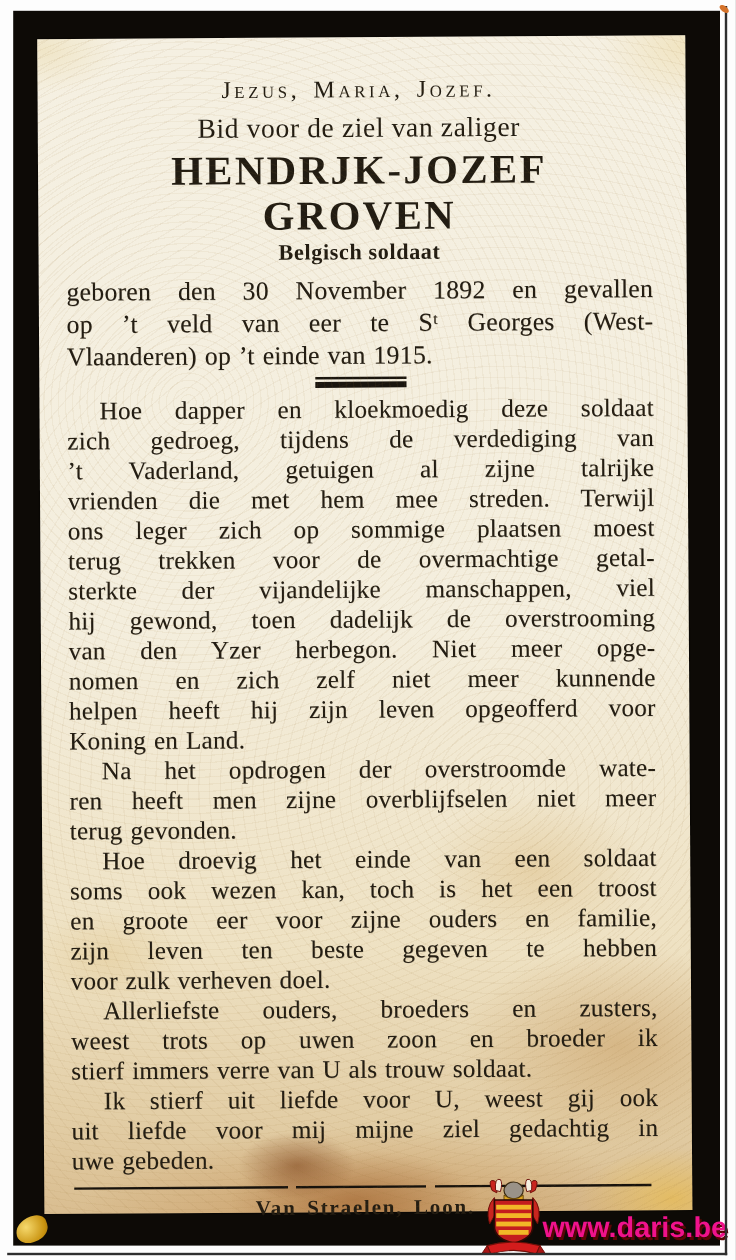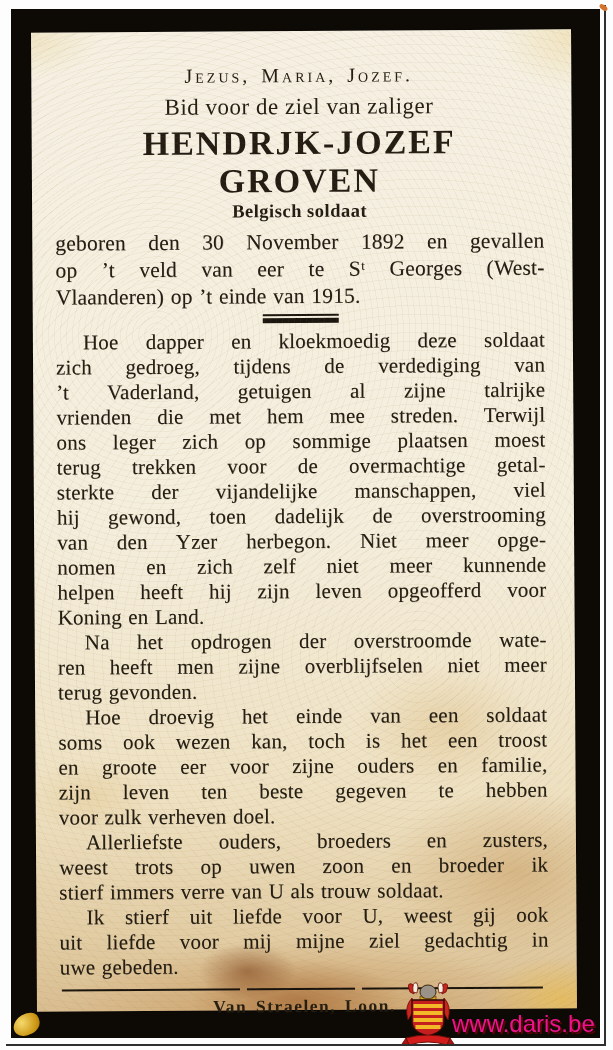--- a/index.html
+++ b/index.html
@@ -52,21 +52,21 @@
       background:linear-gradient(90deg,#17120c 0 37%,rgba(0,0,0,0) 37% 38.5%,
                  #17120c 38.5% 61%,rgba(0,0,0,0) 61% 62.5%,#17120c 62.5% 100%);}
   .footer{margin-top:6px;text-align:center;font-weight:bold;font-size:17.5px;
           letter-spacing:1.5px;word-spacing:3px;color:#241d12;}
   
   .blob{position:absolute;left:13px;top:1014px;width:27px;height:21px;
         border-radius:62% 38% 55% 45%;transform:rotate(-18deg);
         background:radial-gradient(circle at 35% 35%,#f6d96d,#c8920f 70%,#8a5e08);}
   
   .watermark{position:absolute;left:452px;top:1010px;font-family:"Liberation Sans","DejaVu Sans",sans-serif;
-        font-weight:normal;font-size:24px;letter-spacing:0;color:#f0128c;
+        font-weight:bold;font-size:24px;letter-spacing:0;color:#f0128c;
         text-shadow:2px 2px 0 #5a0505;}
   .coat{position:absolute;left:400px;top:980px;width:56px;height:70px;}
 </style>
 </head>
 <body>
 
 <div class="page">
   <div class="frame"></div>
 
   <div class="paper">

